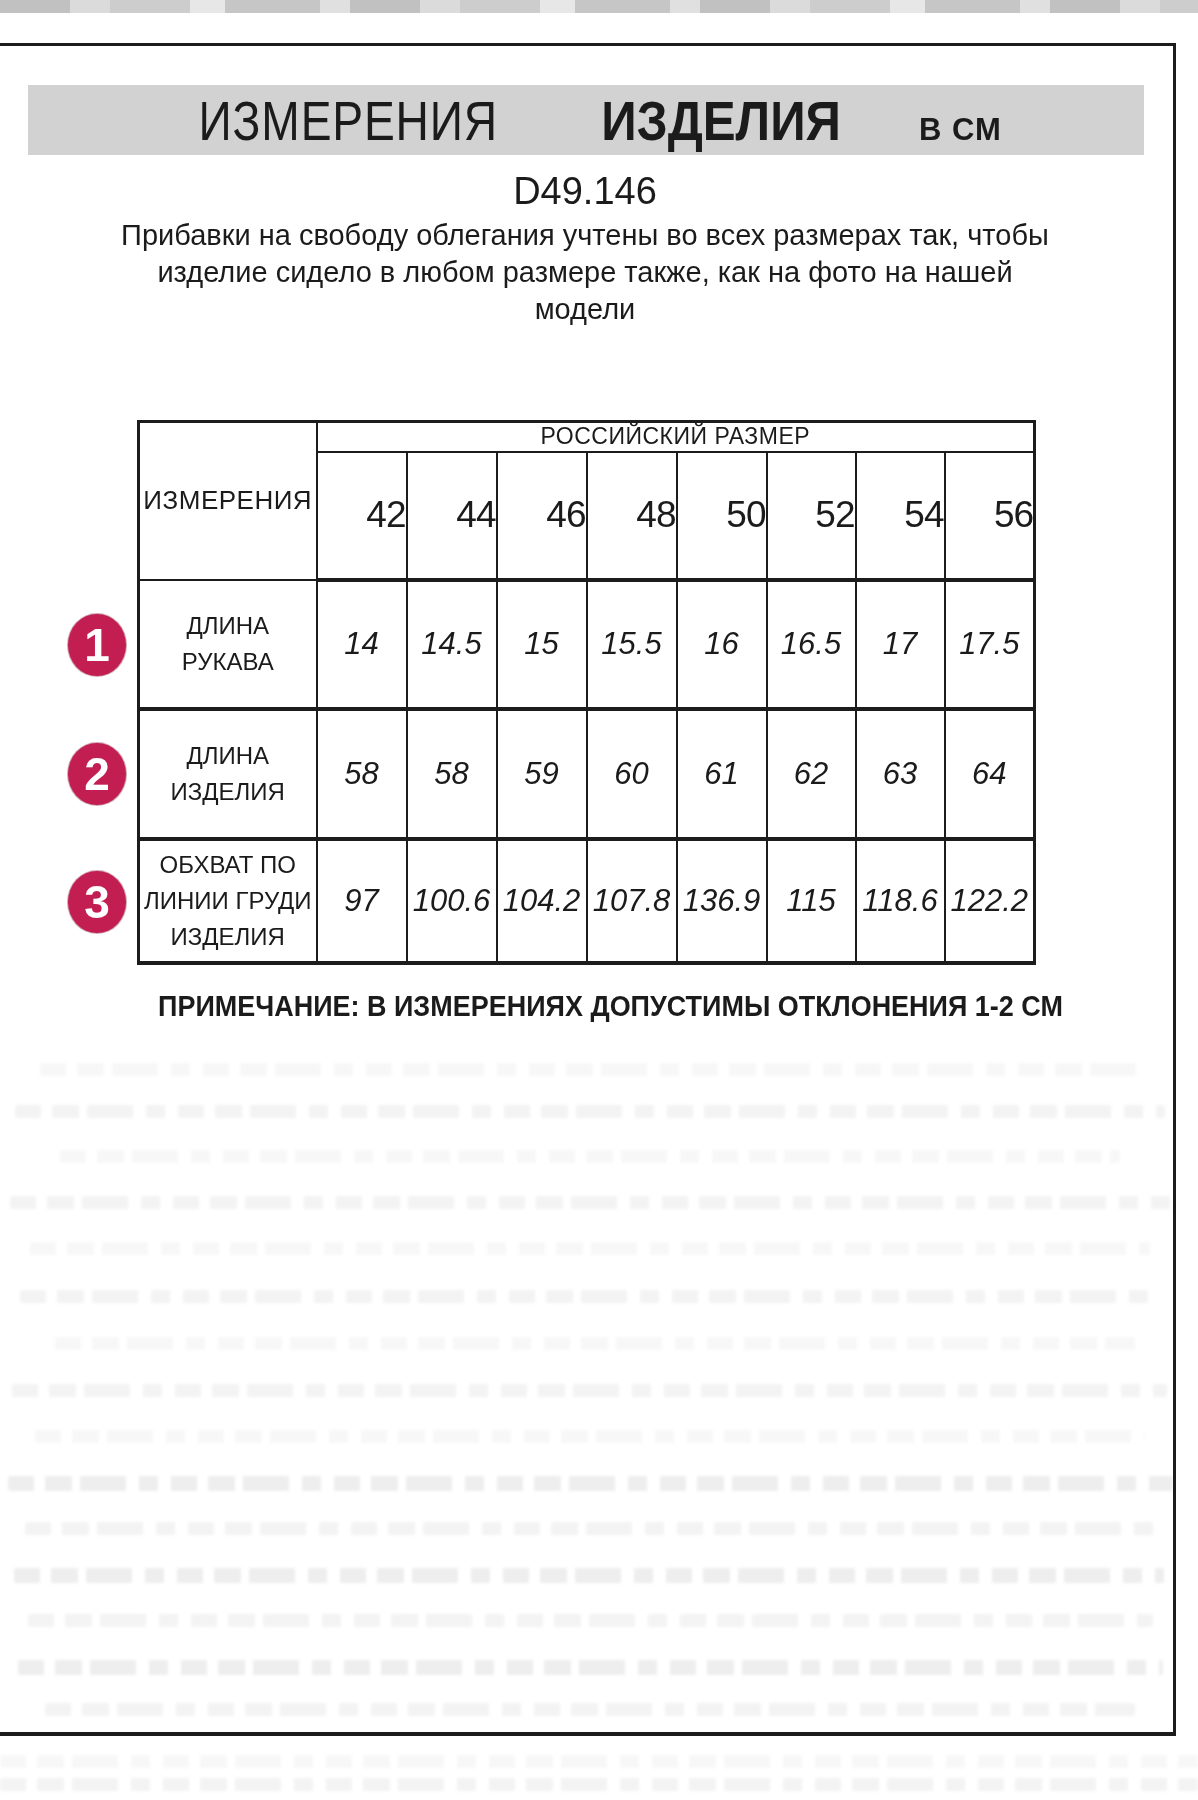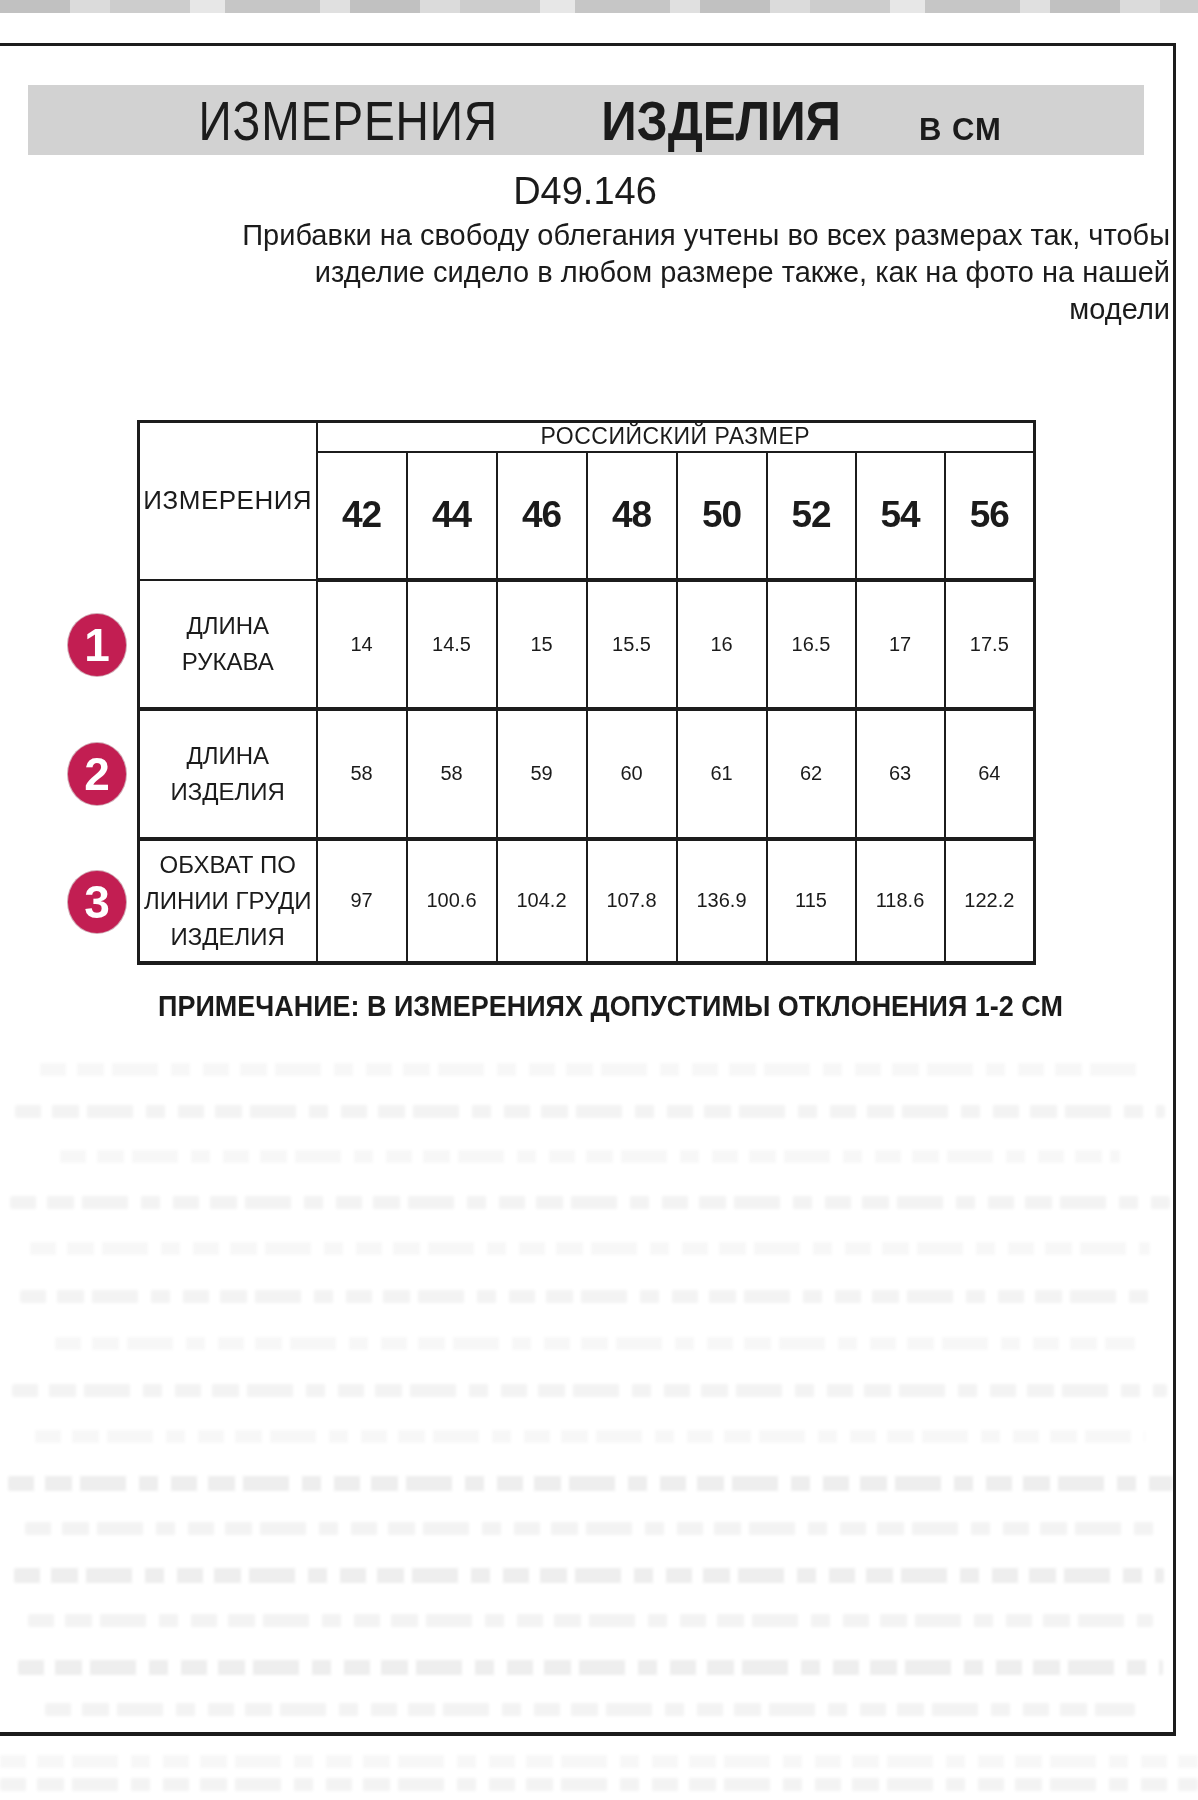--- a/index.html
+++ b/index.html
@@ -37,44 +37,44 @@
   }
   .unit-label{
     font-size:31px;font-weight:700;display:inline-block;line-height:1;
     margin-left:62px;letter-spacing:1px;
   }
   .model-code{
     position:absolute;left:0;top:170px;width:1170px;text-align:center;
     font-size:38px;font-weight:400;
   }
   .intro-text{
-    position:absolute;left:0;top:217px;width:1170px;text-align:right;
+    position:absolute;left:0;top:217px;width:1170px;text-align:center;
     font-size:29px;line-height:37px;white-space:pre-line;
   }
   table.size-table{
     position:absolute;left:137px;top:420px;width:896px;height:545px;
     border-collapse:collapse;table-layout:fixed;
     border:3px solid #1c1c1c;
   }
   table.size-table td{
     border:2px solid #1c1c1c;text-align:center;vertical-align:middle;
     padding:0;overflow:hidden;
   }
   td.corner-cell{
     border-right-width:3px;border-bottom-width:4px;
     font-size:26px;letter-spacing:.5px;
   }
   td.group-cell{border-bottom-width:2px;font-size:23px;letter-spacing:.5px;}
-  tr.r-sizes td{border-bottom-width:4px;font-size:37px;font-weight:700;letter-spacing:-1px;}
+  tr.r-sizes td{border-bottom-width:4px;font-size:37px;font-weight:400;letter-spacing:-1px;text-align:right;}
   tr.r-data td{border-bottom-width:4px;}
   td.label-cell{
     font-size:24px;line-height:36px;white-space:pre-line;letter-spacing:0;
     border-right-width:3px;
   }
-  td.value-cell{font-size:20px;}
+  td.value-cell{font-size:31px;font-style:italic;}
   .row-badge{
     position:absolute;left:68px;width:58px;height:62px;border-radius:50%;
     background:#c21e52;display:flex;align-items:center;justify-content:center;
     box-shadow:0 0 0 1px rgba(120,10,40,.35);
   }
   .row-badge span{color:#ffffff;font-size:46px;font-weight:700;line-height:1;}
   .badge-1{top:614px;}
   .badge-2{top:743px;}
   .badge-3{top:871px;}
   .note-text{

